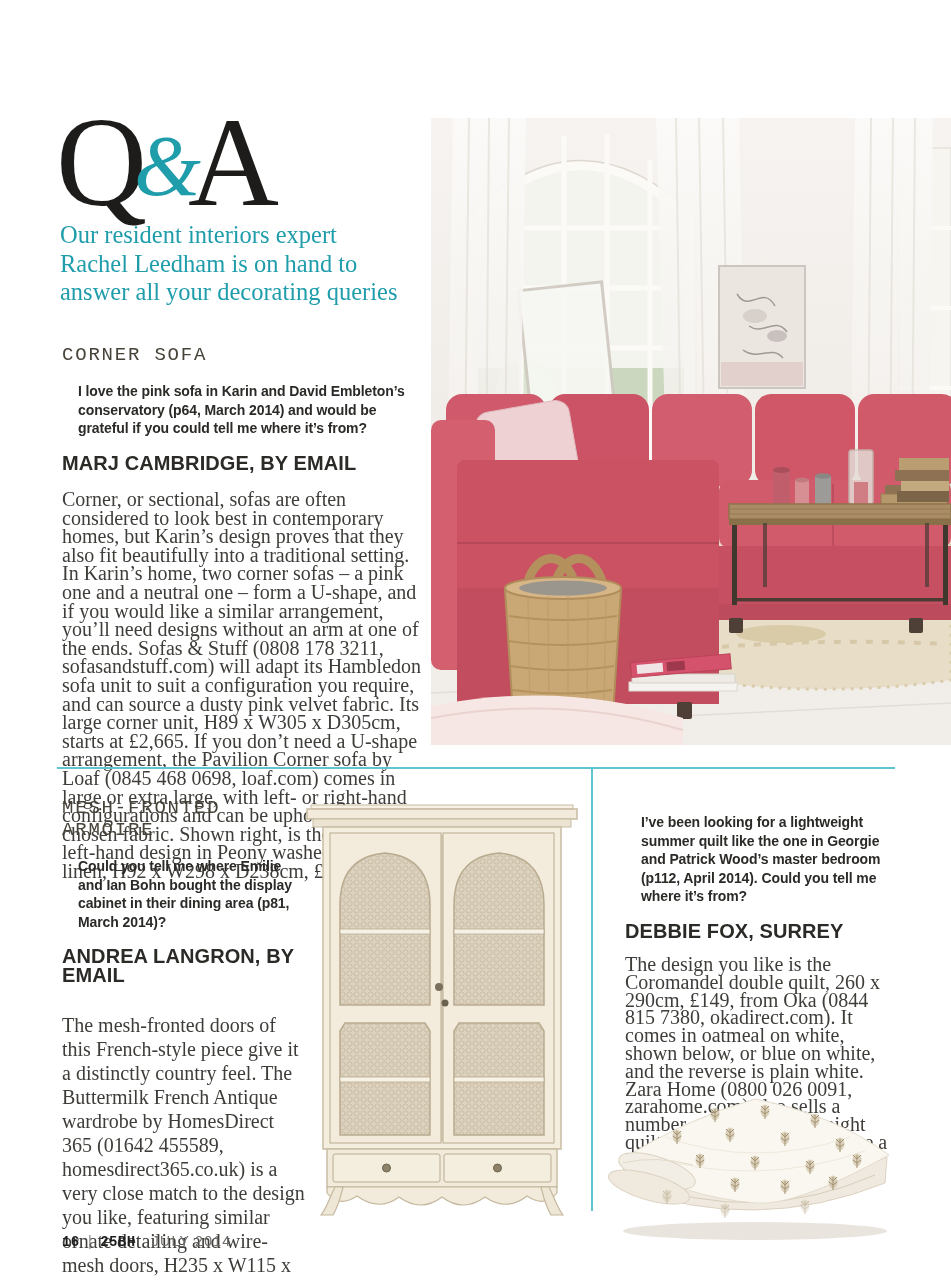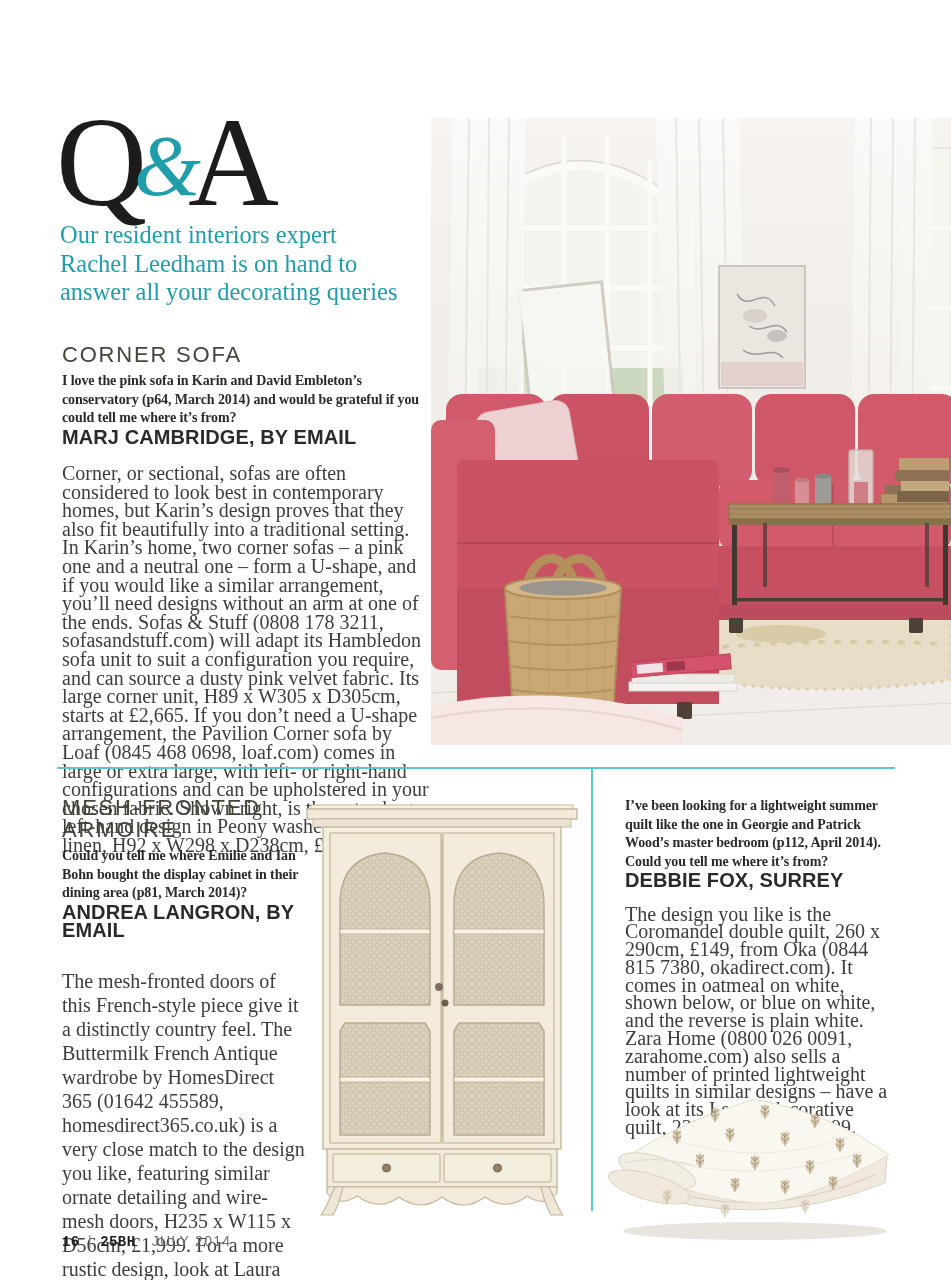--- a/index.html
+++ b/index.html
@@ -11,23 +11,23 @@
   .logo-letter{font-family:"Liberation Serif",serif;font-weight:400;font-size:126px;color:#1d1c1a;}
   .logo-amp{font-family:"Liberation Serif",serif;font-style:italic;font-size:86px;color:#1f9dab;
             position:relative;top:-10px;margin:0 -13px;z-index:2;}
 
   
   .intro{position:absolute;left:60px;top:221px;width:400px;
          font-size:24.5px;line-height:28.5px;color:#1f9dab;}
 
   
   .col{position:absolute;}
-  .col h2{margin:0 0 6px;font-family:Liberation Sans, sans-serif;font-weight:400;
-          font-size:22px;line-height:22px;letter-spacing:1.8px;color:#474339;}
-  .question{margin:0;font-family:Liberation Serif, serif;font-weight:700;
+  .col h2{margin:0 0 6px;font-family:Liberation Mono, monospace;font-weight:400;
+          font-size:19px;line-height:22px;letter-spacing:1.8px;color:#474339;}
+  .question{margin:16px;font-family:Liberation Sans, sans-serif;font-weight:700;
             font-size:14px;line-height:18.5px;color:#2b2a27;letter-spacing:-0.1px;}
   .asker{margin:0;font-family:"Liberation Sans",sans-serif;font-weight:700;
          font-size:20px;line-height:18.5px;color:#2b2a27;letter-spacing:0.1px;}
   .answer{margin:18px 0 0;font-size:20px;line-height:18.6px;color:#3f3d39;}
 
   .sofa-col{left:62px;top:344px;width:368px;}
   .armoire-col{left:62px;top:797px;width:247px;}
   .armoire-col .answer{margin-top:29px;line-height:24px;}
   .quilt-col{left:625px;top:797px;width:272px;}
   .quilt-col .answer{margin-top:16px;line-height:17.8px;}

